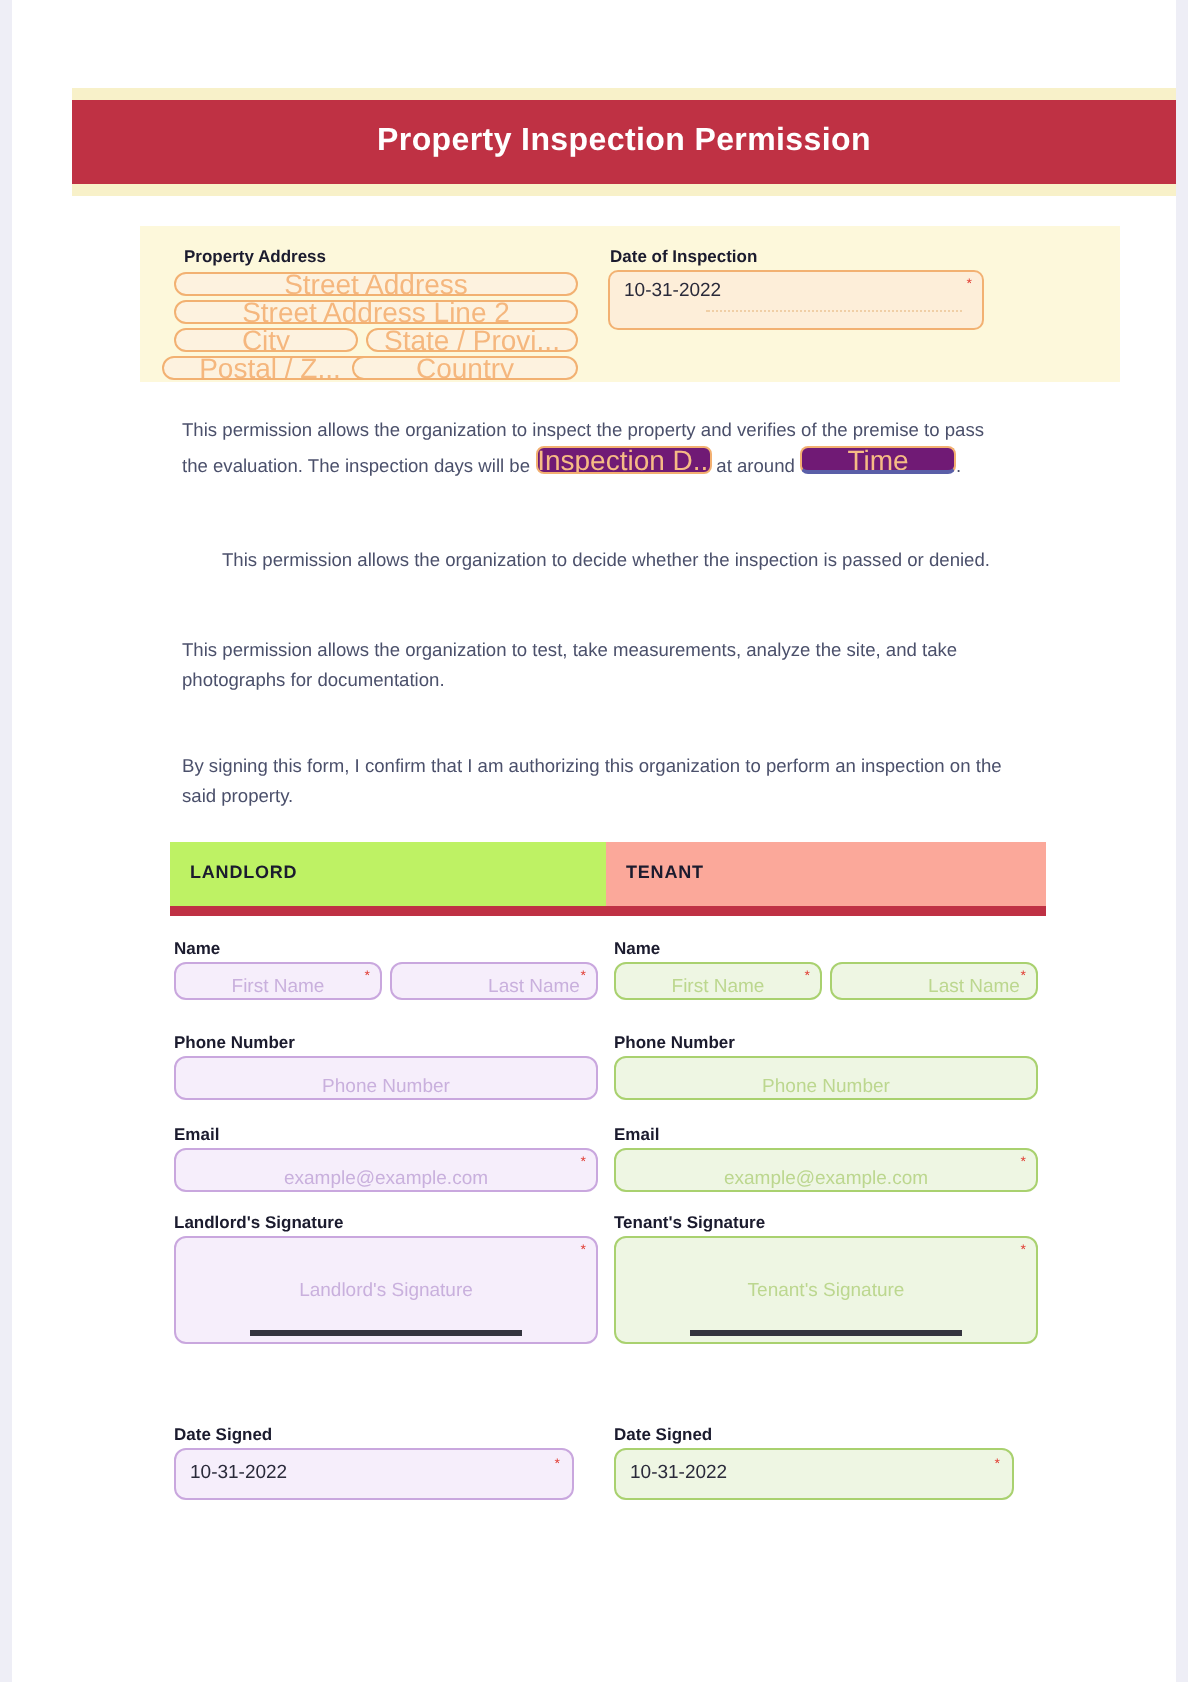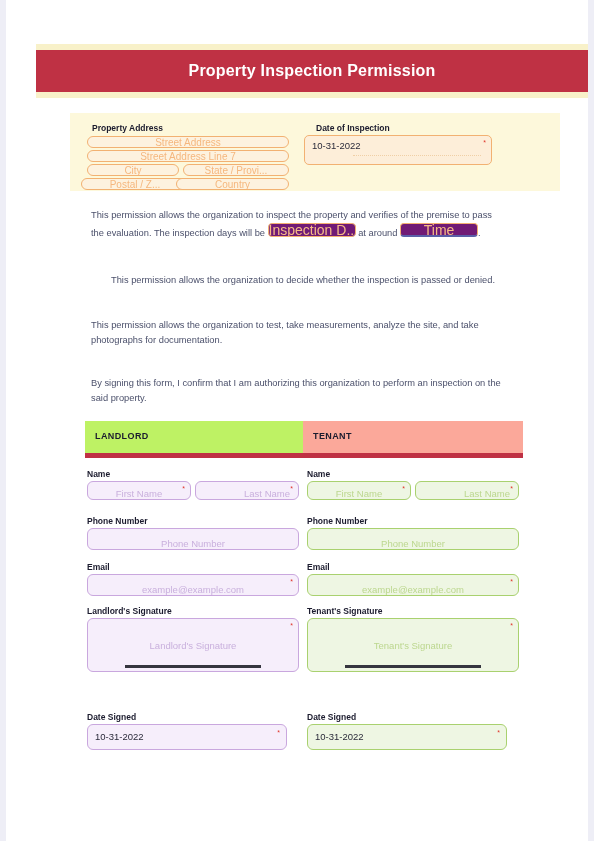--- a/index.html
+++ b/index.html
@@ -65,31 +65,31 @@
     line-height: 11px;
     white-space: nowrap;
   }
   .addr-label {
     position: absolute;
     left: 22px;
     top: 10px;
   }
   .date-label {
     position: absolute;
-    left: 246px;
+    left: 235px;
     top: 10px;
   }
 
   .pill {
     position: absolute;
     border: 1px solid #f2b172;
     border-radius: 9px;
     background: #fdf2df;
     color: #f5b77e;
-    font-size: 10px;
+    font-size: 14px;
     display: flex;
     align-items: center;
     justify-content: center;
     height: 12px;
     box-sizing: border-box;
     overflow: hidden;
     white-space: nowrap;
   }
   .p-street   { left: 17px;  top: 23px; width: 202px; }
   .p-street2  { left: 17px;  top: 37px; width: 202px; }
@@ -298,21 +298,21 @@
   <div class="title-band"></div>
   <div class="title-bar">
     <span class="title-text">Property Inspection Permission</span>
   </div>
 
   <div class="addr-panel">
 
     <div class="field-label addr-label">Property Address</div>
 
     <div class="pill p-street">Street Address</div>
-    <div class="pill p-street2">Street Address Line 7</div>
+    <div class="pill p-street2">Street Address Line 2</div>
     <div class="pill p-city">City</div>
     <div class="pill p-state">State / Provi...</div>
     <div class="pill p-postal">Postal / Z...</div>
     <div class="pill p-country">Country</div>
 
     <div class="field-label date-label">Date of Inspection</div>
     <div class="date-box">
       <span class="val">10-31-2022</span>
       <span class="req">*</span>
       <span class="dotline"></span>

